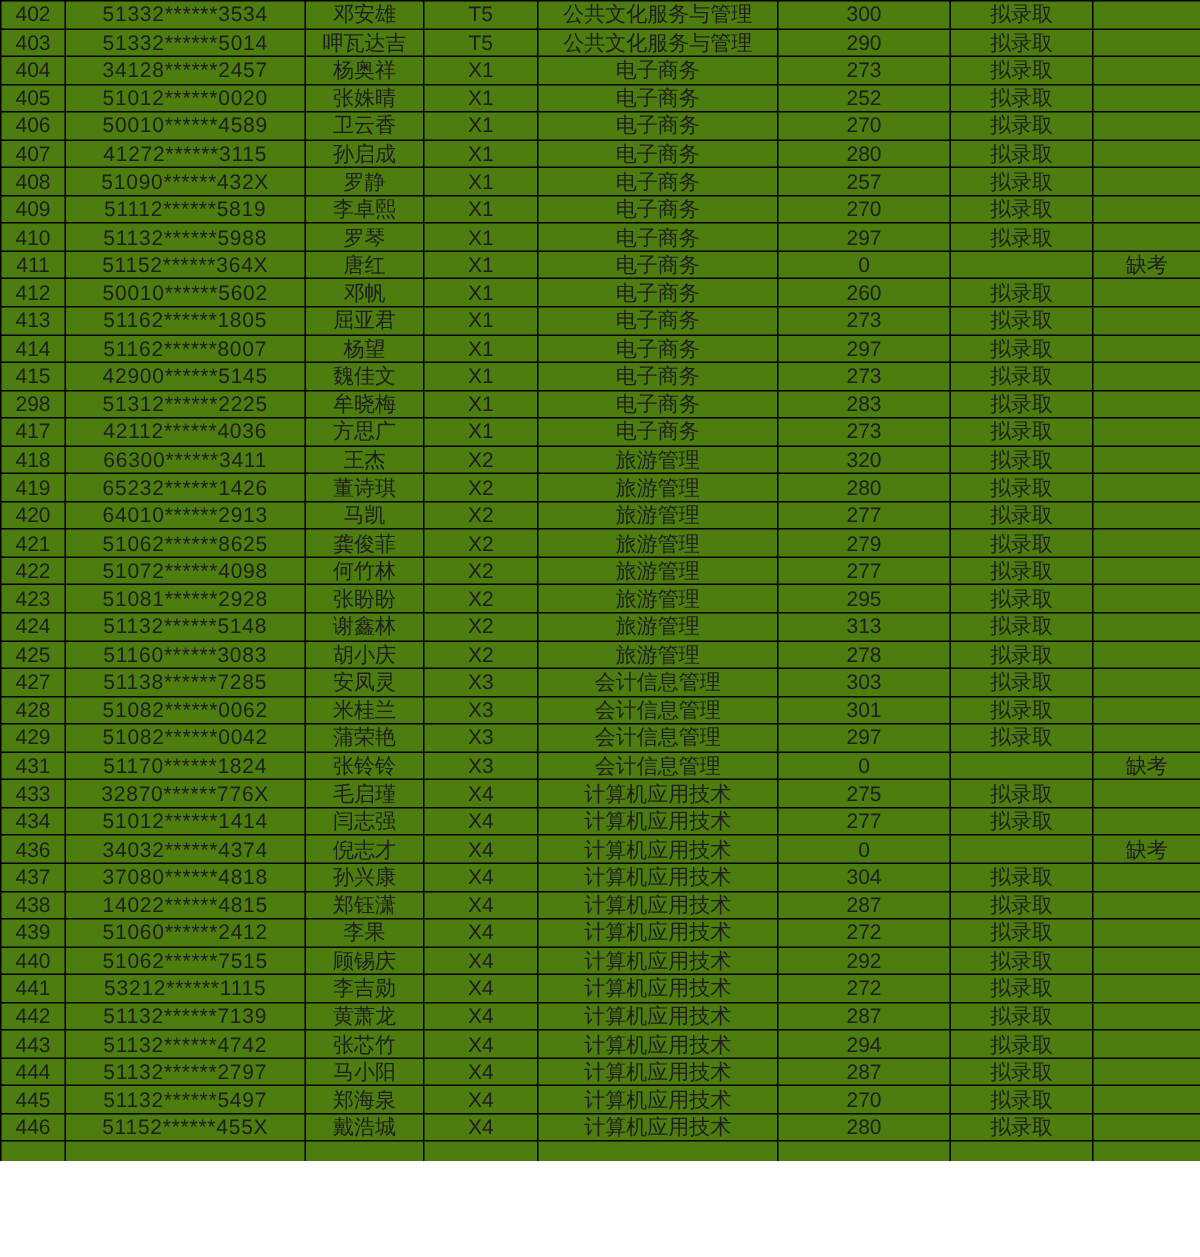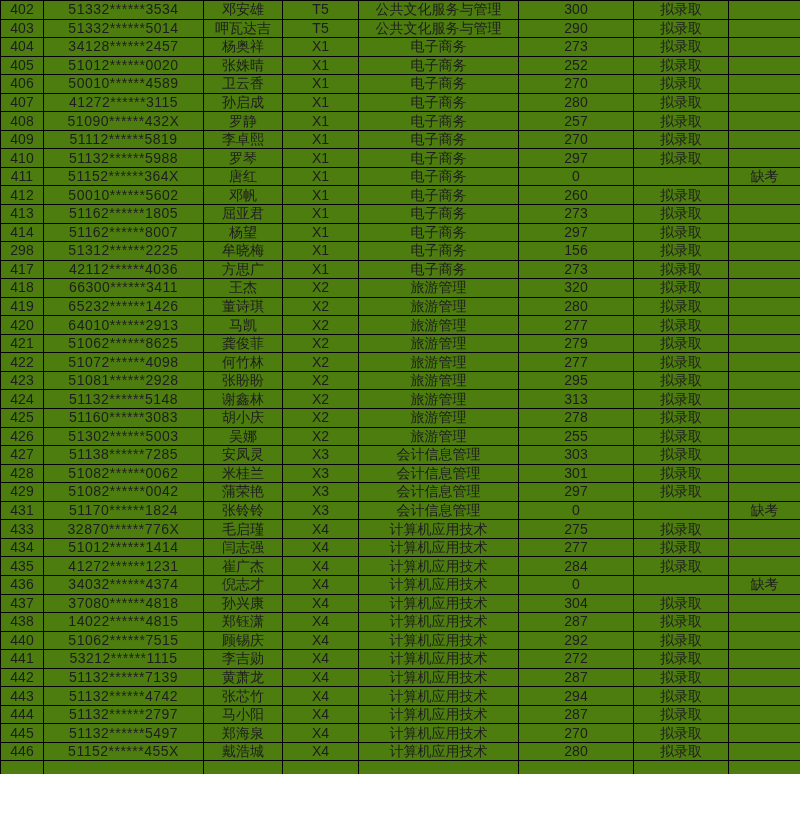--- a/index.html
+++ b/index.html
@@ -182,26 +182,36 @@
           <td class="c-seq">414</td>
           <td class="c-id">51162******8007</td>
           <td class="c-name">杨望</td>
           <td class="c-exam">X1</td>
           <td class="c-major">电子商务</td>
           <td class="c-score">297</td>
           <td class="c-status">拟录取</td>
           <td class="c-remark"></td>
         </tr>
         <tr>
+          <td class="c-seq">415</td>
+          <td class="c-id">42900******5145</td>
+          <td class="c-name">魏佳文</td>
+          <td class="c-exam">X1</td>
+          <td class="c-major">电子商务</td>
+          <td class="c-score">273</td>
+          <td class="c-status">拟录取</td>
+          <td class="c-remark"></td>
+        </tr>
+        <tr>
           <td class="c-seq">298</td>
           <td class="c-id">51312******2225</td>
           <td class="c-name">牟晓梅</td>
           <td class="c-exam">X1</td>
           <td class="c-major">电子商务</td>
-          <td class="c-score">156</td>
+          <td class="c-score">283</td>
           <td class="c-status">拟录取</td>
           <td class="c-remark"></td>
         </tr>
         <tr>
           <td class="c-seq">417</td>
           <td class="c-id">42112******4036</td>
           <td class="c-name">方思广</td>
           <td class="c-exam">X1</td>
           <td class="c-major">电子商务</td>
           <td class="c-score">273</td>
@@ -278,30 +288,20 @@
           <td class="c-status">拟录取</td>
           <td class="c-remark"></td>
         </tr>
         <tr>
           <td class="c-seq">425</td>
           <td class="c-id">51160******3083</td>
           <td class="c-name">胡小庆</td>
           <td class="c-exam">X2</td>
           <td class="c-major">旅游管理</td>
           <td class="c-score">278</td>
-          <td class="c-status">拟录取</td>
-          <td class="c-remark"></td>
-        </tr>
-        <tr>
-          <td class="c-seq">426</td>
-          <td class="c-id">51302******5003</td>
-          <td class="c-name">吴娜</td>
-          <td class="c-exam">X2</td>
-          <td class="c-major">旅游管理</td>
-          <td class="c-score">255</td>
           <td class="c-status">拟录取</td>
           <td class="c-remark"></td>
         </tr>
         <tr>
           <td class="c-seq">427</td>
           <td class="c-id">51138******7285</td>
           <td class="c-name">安凤灵</td>
           <td class="c-exam">X3</td>
           <td class="c-major">会计信息管理</td>
           <td class="c-score">303</td>
@@ -352,30 +352,20 @@
           <td class="c-seq">434</td>
           <td class="c-id">51012******1414</td>
           <td class="c-name">闫志强</td>
           <td class="c-exam">X4</td>
           <td class="c-major">计算机应用技术</td>
           <td class="c-score">277</td>
           <td class="c-status">拟录取</td>
           <td class="c-remark"></td>
         </tr>
         <tr>
-          <td class="c-seq">435</td>
-          <td class="c-id">41272******1231</td>
-          <td class="c-name">崔广杰</td>
-          <td class="c-exam">X4</td>
-          <td class="c-major">计算机应用技术</td>
-          <td class="c-score">284</td>
-          <td class="c-status">拟录取</td>
-          <td class="c-remark"></td>
-        </tr>
-        <tr>
           <td class="c-seq">436</td>
           <td class="c-id">34032******4374</td>
           <td class="c-name">倪志才</td>
           <td class="c-exam">X4</td>
           <td class="c-major">计算机应用技术</td>
           <td class="c-score">0</td>
           <td class="c-status"></td>
           <td class="c-remark">缺考</td>
         </tr>
         <tr>
@@ -388,20 +378,30 @@
           <td class="c-status">拟录取</td>
           <td class="c-remark"></td>
         </tr>
         <tr>
           <td class="c-seq">438</td>
           <td class="c-id">14022******4815</td>
           <td class="c-name">郑钰潇</td>
           <td class="c-exam">X4</td>
           <td class="c-major">计算机应用技术</td>
           <td class="c-score">287</td>
+          <td class="c-status">拟录取</td>
+          <td class="c-remark"></td>
+        </tr>
+        <tr>
+          <td class="c-seq">439</td>
+          <td class="c-id">51060******2412</td>
+          <td class="c-name">李果</td>
+          <td class="c-exam">X4</td>
+          <td class="c-major">计算机应用技术</td>
+          <td class="c-score">272</td>
           <td class="c-status">拟录取</td>
           <td class="c-remark"></td>
         </tr>
         <tr>
           <td class="c-seq">440</td>
           <td class="c-id">51062******7515</td>
           <td class="c-name">顾锡庆</td>
           <td class="c-exam">X4</td>
           <td class="c-major">计算机应用技术</td>
           <td class="c-score">292</td>

